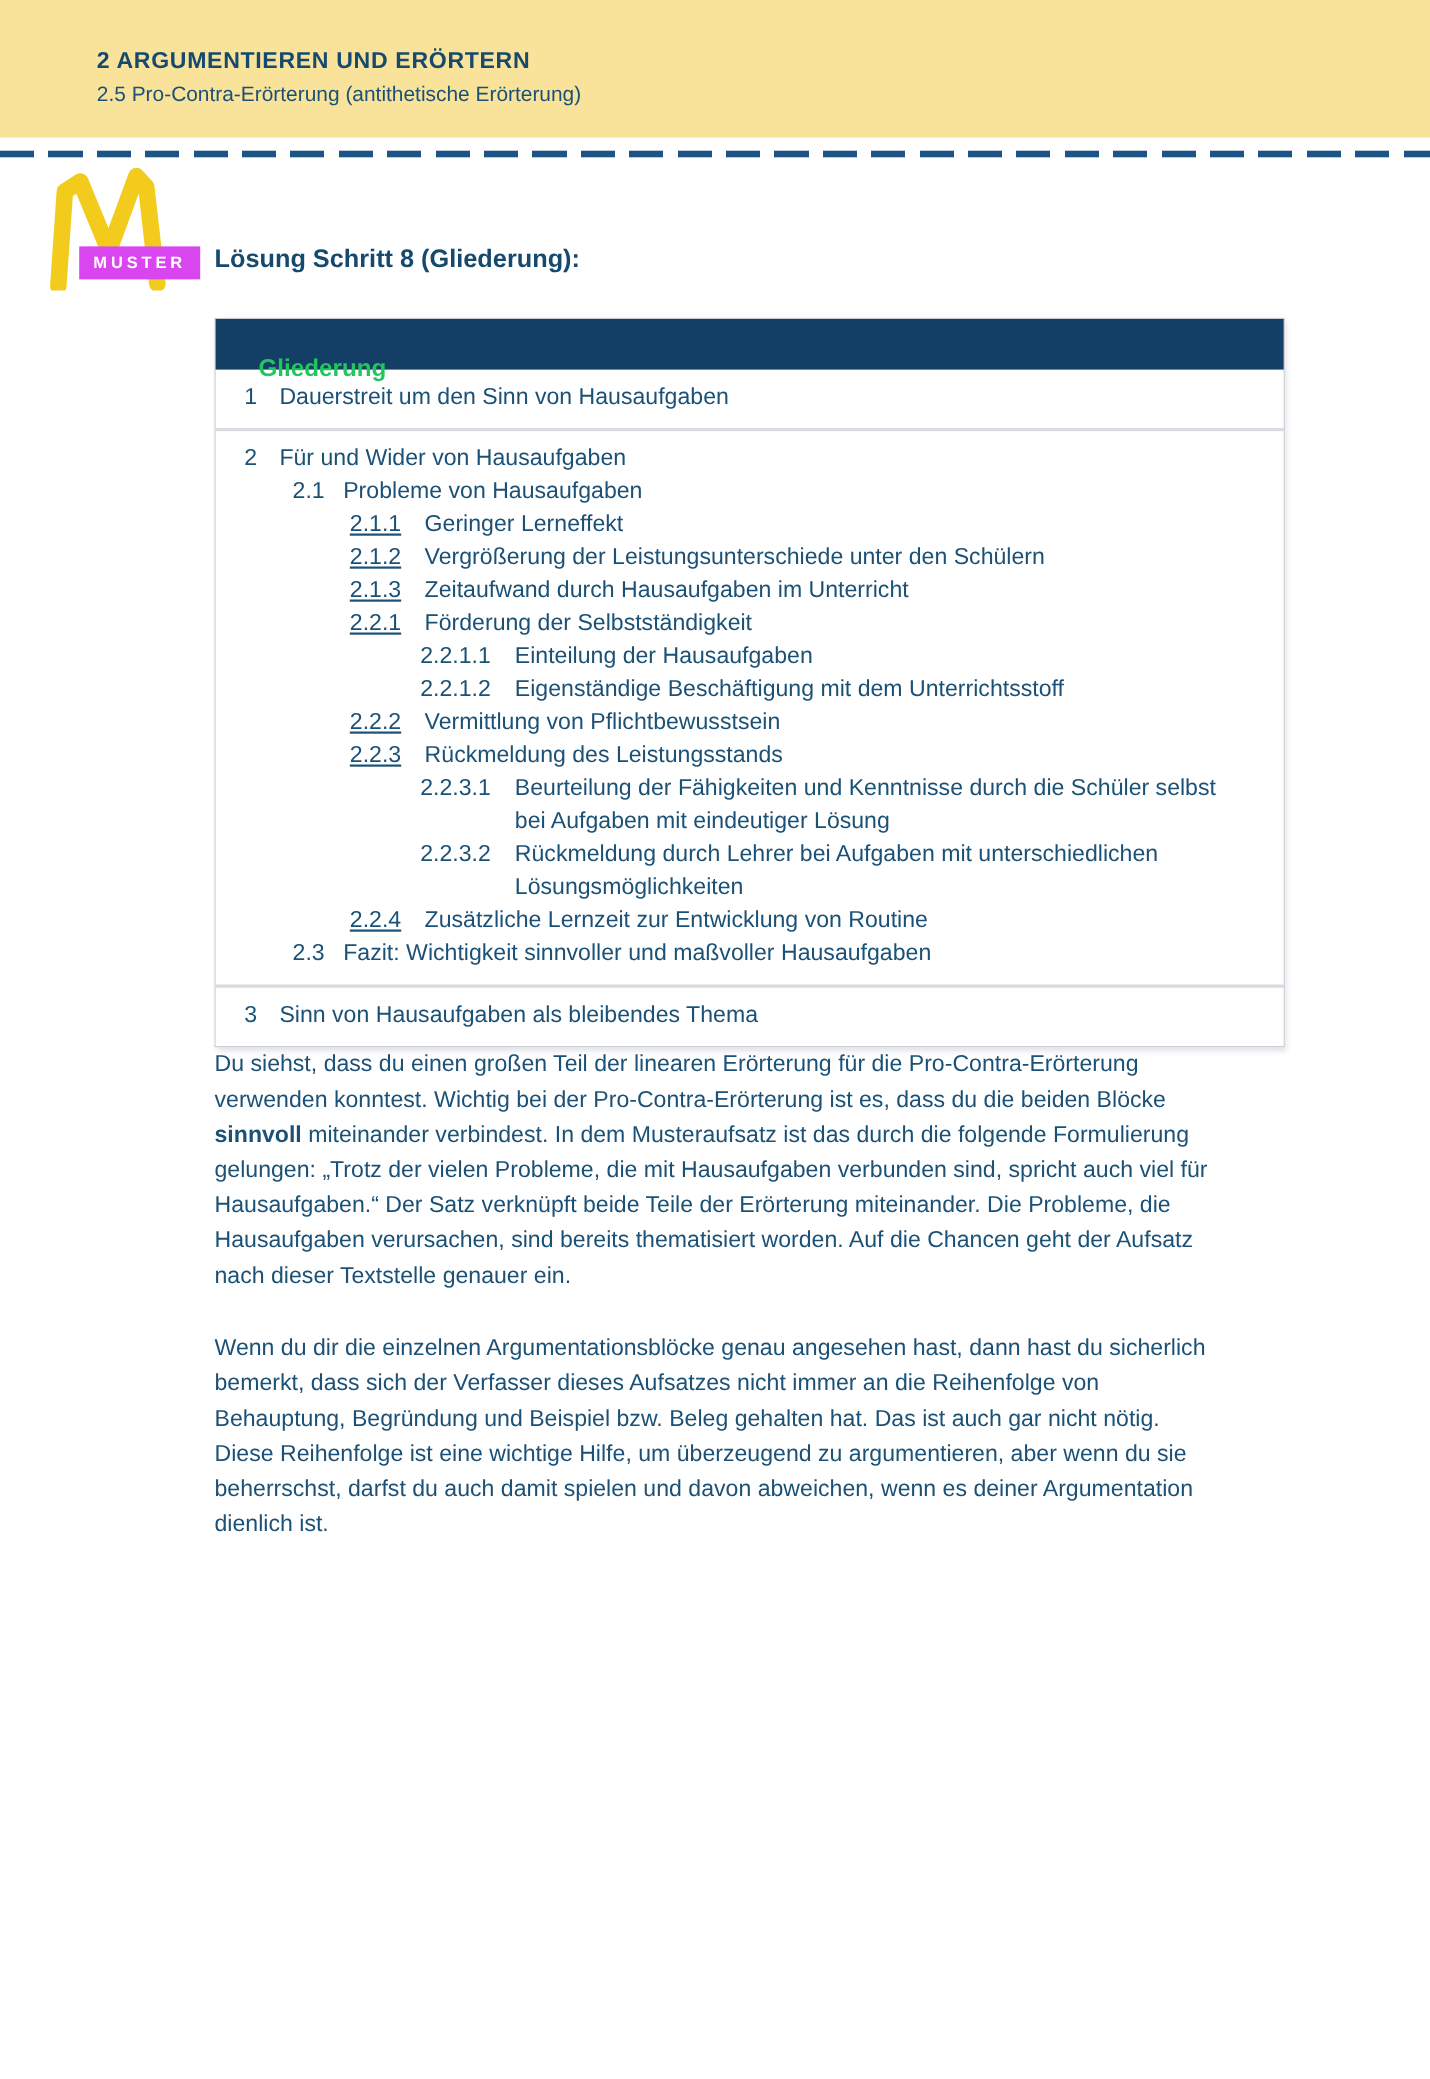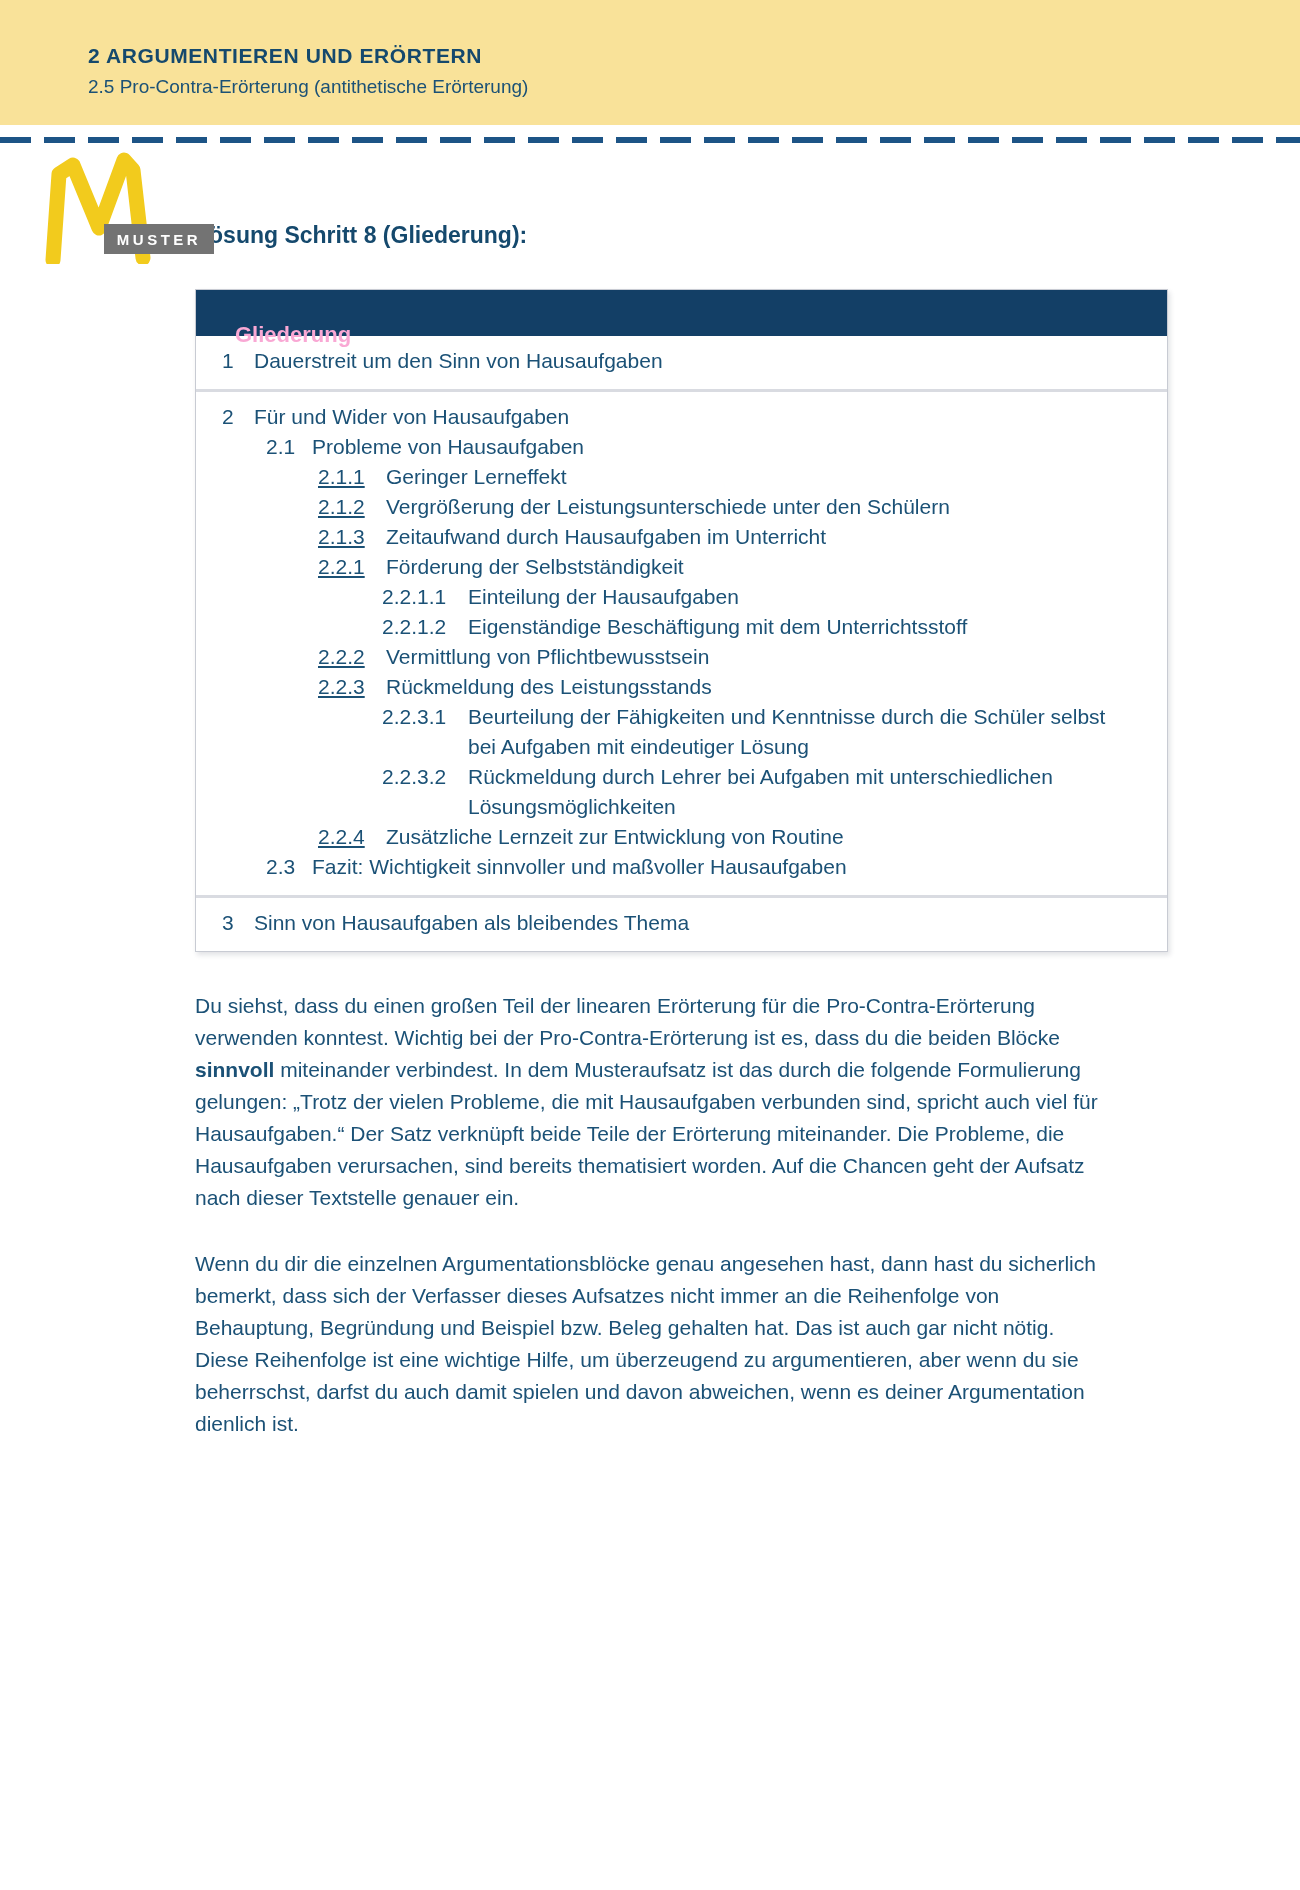--- a/index.html
+++ b/index.html
@@ -13,47 +13,47 @@
   .band .section{position:absolute;left:88px;top:76px;font-size:19px;color:#1b5176;}
 
   
   .dash-top{position:absolute;left:0;top:137px;width:1300px;height:6px;
      background:repeating-linear-gradient(90deg,#1d5486 0 31px,transparent 31px 44px);}
   .dash-bottom{position:absolute;left:0;top:1784px;width:158px;height:5px;
      background:repeating-linear-gradient(90deg,#4c6a94 0 20px,transparent 20px 29px);}
 
   
   .logo-m{position:absolute;left:42px;top:148px;width:112px;height:116px;z-index:1;}
-  .badge{position:absolute;left:72px;top:224px;width:110px;height:30px;background:#737373;
-     z-index:2;display:flex;align-items:center;justify-content:center;margin-left:32px;}
+  .badge{position:absolute;left:72px;top:224px;width:110px;height:30px;background:#d946ef;
+     z-index:2;display:flex;align-items:center;justify-content:center;}
   .badge span{color:#ffffff;font-size:15px;font-weight:bold;letter-spacing:3.5px;}
 
   
   .content{position:absolute;left:195px;top:222px;width:973px;}
   .heading{font-size:23px;font-weight:bold;color:#15496d;margin:0 0 40px 0;}
 
   
   .obox{width:973px;border:1px solid #c8cbd3;box-shadow:2px 3px 5px rgba(40,50,70,.14);
      box-sizing:border-box;background:#ffffff;}
   .obox-bar{background:#133f66;height:46px;display:flex;align-items:center;}
-  .obox-bar .obox-title{color:#f9a8d4;font-weight:bold;font-size:22px;padding-left:39px;margin-top:44px;}
+  .obox-bar .obox-title{color:#22c55e;font-weight:bold;font-size:22px;padding-left:39px;margin-top:44px;}
   .o-section{padding:10px 28px 13px 0;}
   .o-section + .o-section{border-top:3px solid #d9dbe1;}
   .o-item{display:flex;font-size:21px;line-height:30px;color:#1b5176;}
   .o-num{flex:none;}
   .o-text{flex:1;}
   .lvl1{padding-left:26px;} .lvl1 .o-num{width:32px;}
   .lvl2{padding-left:70px;} .lvl2 .o-num{width:46px;}
   .lvl3{padding-left:122px;}.lvl3 .o-num{width:68px;text-decoration:underline;}
   .lvl4{padding-left:186px;}.lvl4 .o-num{width:86px;}
   .lvl3 .o-text{max-width:660px;}
   .lvl4 .o-text{max-width:648px;}
 
   
-  .bodytext{width:916px;margin-top:38px;}
+  .bodytext{width:916px;}
   .bodytext p{font-size:21px;line-height:32px;color:#1b5176;margin:0 0 34px 0;text-align:left;}
   .bodytext strong{font-weight:bold;color:#1b5176;}
 
   
   .pagenum{position:absolute;left:100px;top:1833px;font-size:21px;color:#1d527a;}
 </style>
 </head>
 <body>
 
 <div class="page">

